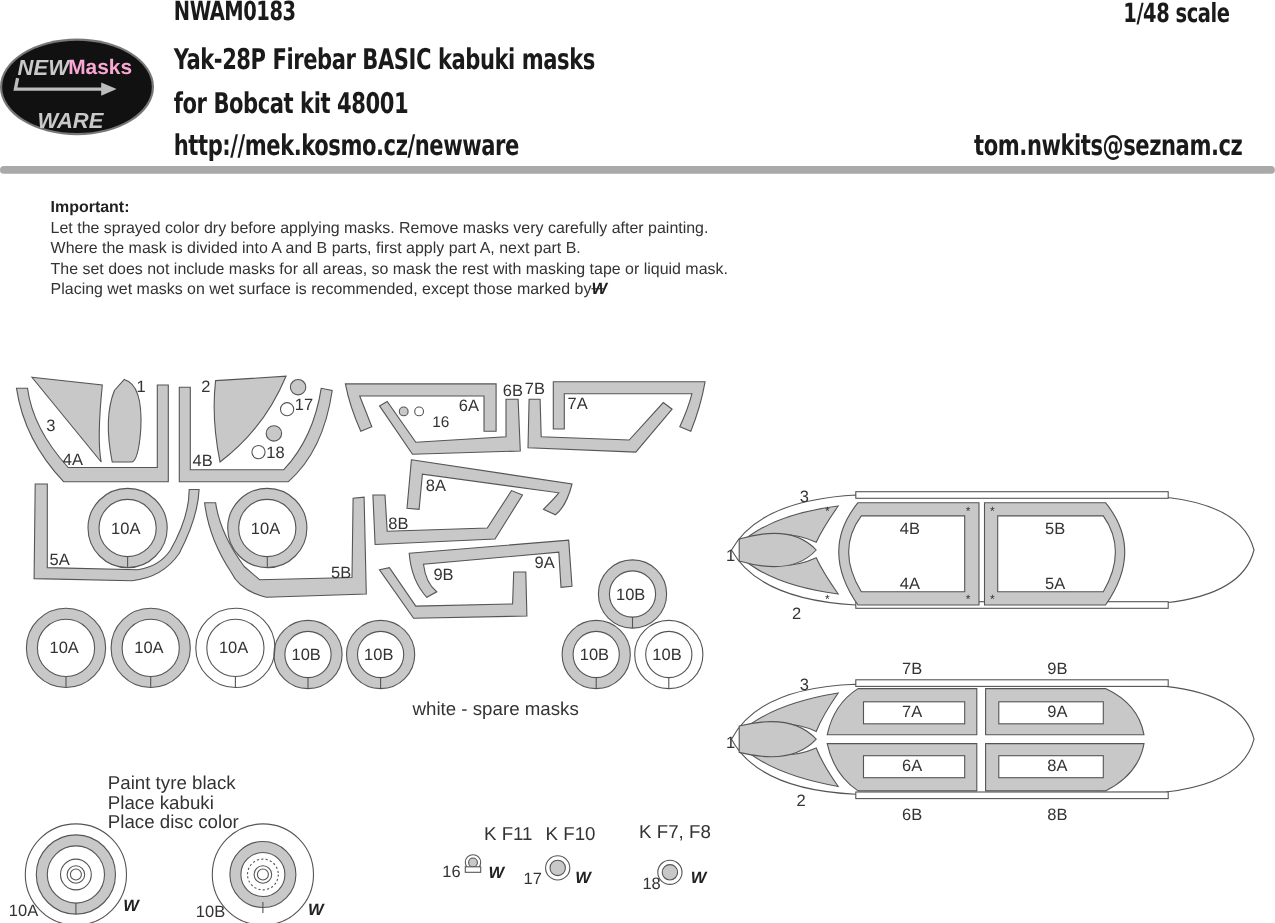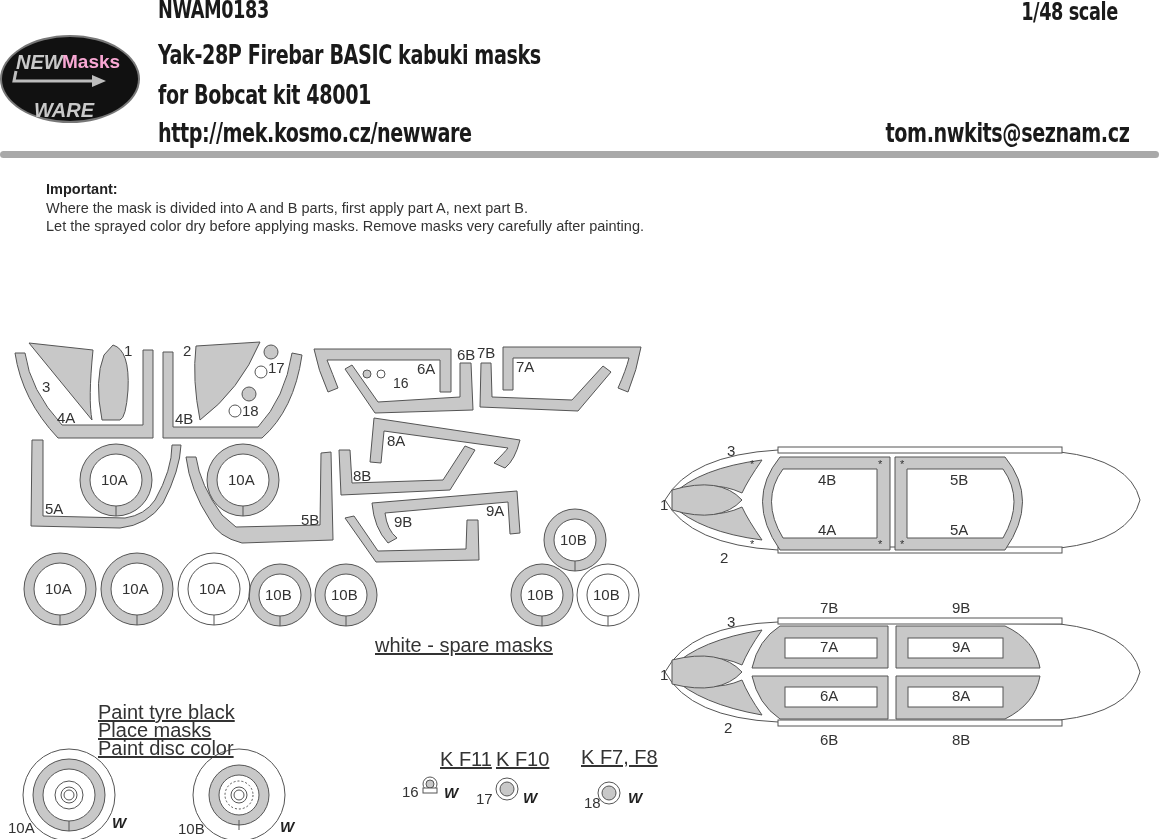--- a/index.html
+++ b/index.html
@@ -5,21 +5,21 @@
   html,body{margin:0;padding:0;background:#fff;}
   body{width:1159px;height:839px;position:relative;overflow:hidden;font-family:"Liberation Sans",sans-serif;color:#222;}
   .hdr{position:absolute;font-family:"DejaVu Sans Condensed","DejaVu Sans",sans-serif;font-weight:bold;color:#1a1a1a;transform:scaleX(0.82);transform-origin:left top;letter-spacing:-0.5px;}
   .hdr.r{transform-origin:right top;text-align:right;}
   .rule{position:absolute;left:0;top:151px;width:1159px;height:7px;background:#a9a9a9;border-radius:4px;}
   .notes{position:absolute;left:46px;top:180px;font-size:14.5px;line-height:18.6px;color:#333;}
   .notes .title{font-weight:bold;color:#222;}
   .wmark{font-weight:bold;font-size:15px;font-style:italic;text-decoration:line-through;letter-spacing:-3px;color:#222;}
   svg.art{position:absolute;left:0;top:0;}
   .lbl{font-family:"Liberation Sans",sans-serif;fill:#333;font-size:15px;}
-  .txt{position:absolute;font-size:20px;color:#333;line-height:18px;text-decoration:underline;}
+  .txt{position:absolute;font-size:17px;color:#333;line-height:18px;}
 </style>
 </head>
 <body>
 
 <div style="position:absolute;left:2px;top:37px;width:136px;height:84px;border-radius:50%;background:#111;box-shadow:0 0 0 2px #777;text-align:center;">
   <svg width="136" height="84" viewBox="0 0 136 84" style="position:absolute;left:0;top:0;">
     <path d="M14 34 L12 44 L92 44" stroke="#bdbdbd" stroke-width="3" fill="none"></path>
     <polygon points="90,38 104,44 90,50" fill="#bdbdbd"></polygon>
   </svg>
   <span style="position:absolute;left:14px;top:14px;font:italic bold 20px 'Liberation Sans',sans-serif;color:#c9c9c9;">NEW</span>
@@ -30,22 +30,24 @@
 <div class="hdr" style="left:158px;top:-4px;font-size:24px;">NWAM0183</div>
 <div class="hdr r" style="right:41px;top:-2px;font-size:24px;">1/48 scale</div>
 <div class="hdr" style="left:158px;top:40px;font-size:26px;">Yak-28P Firebar BASIC kabuki masks</div>
 <div class="hdr" style="left:158px;top:80px;font-size:26px;">for Bobcat kit 48001</div>
 <div class="hdr" style="left:158px;top:118px;font-size:26px;">http://mek.kosmo.cz/newware</div>
 <div class="hdr r" style="right:30px;top:118px;font-size:26px;">tom.nwkits@seznam.cz</div>
 <div class="rule"></div>
 
 <div class="notes">
   <div class="title">Important:</div>
+  <div>Let the sprayed color dry before applying masks. Remove masks very carefully after painting.</div>
   <div>Where the mask is divided into A and B parts, first apply part A, next part B.</div>
-  <div>Let the sprayed color dry before applying masks. Remove masks very carefully after painting.</div>
+  <div>The set does not include masks for all areas, so mask the rest with masking tape or liquid mask.</div>
+  <div><span>Placing wet masks on wet surface is recommended, except those marked by</span><span class="wmark">W</span></div>
 </div>
 
 <svg class="art" width="1159" height="839" viewBox="0 0 1159 839">
   <g fill="#c8c8c8" stroke="#555" stroke-width="1">
 
     <path d="M29 343 L93 350 Q88 400 92 420 Z"></path>
     <path d="M113 345 Q130 350 128 390 Q126 418 120 420 L102 420 Q94 380 104 355 Z"></path>
     <path d="M15 353 L25 353 Q30 390 62 425 L143 425 L143 350 L153 350 L153 438 L58 438 Q22 400 15 353 Z"></path>
 
     <path d="M196 346 L260 342 Q240 390 200 420 Q192 380 196 346 Z"></path>
@@ -252,19 +254,19 @@
     <text x="402" y="797">16</text>
     <text x="476" y="804">17</text>
     <text x="584" y="808">18</text>
   </g>
 </svg>
 
 <div class="txt" style="left:375px;top:636px;">white - spare masks</div>
 
 <div class="txt" style="left:98px;top:703px;">
   <div>Paint tyre black</div>
-  <div>Place masks</div>
-  <div>Paint disc color</div>
+  <div>Place kabuki</div>
+  <div>Place disc color</div>
 </div>
 
 <div class="txt" style="left:412px;top:750px;margin-left:28px;">K F11</div>
 <div class="txt" style="left:496px;top:750px;">K F10</div>
 <div class="txt" style="left:581px;top:748px;">K F7, F8</div>
 
 </body></html>

